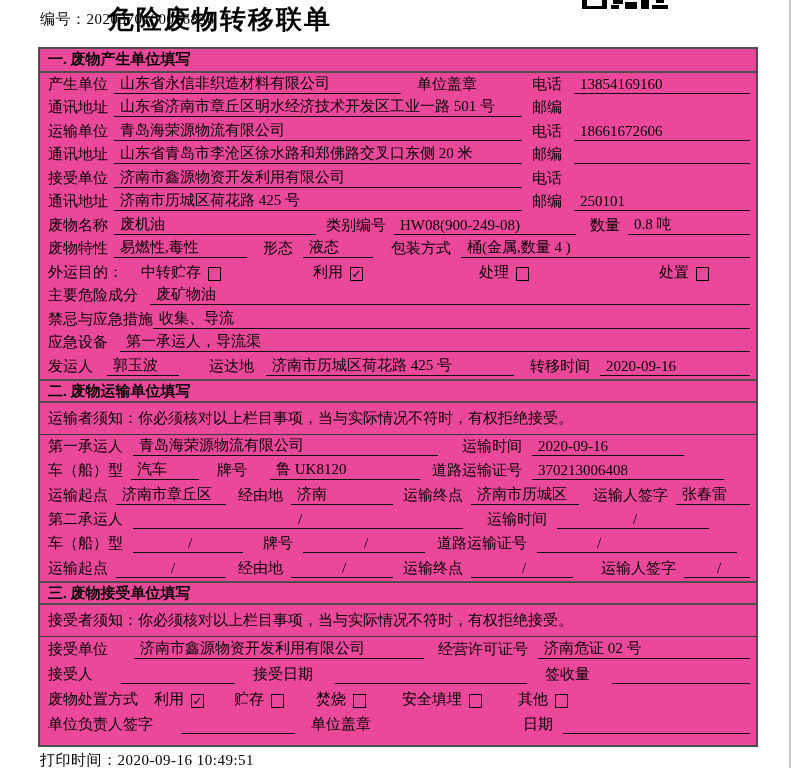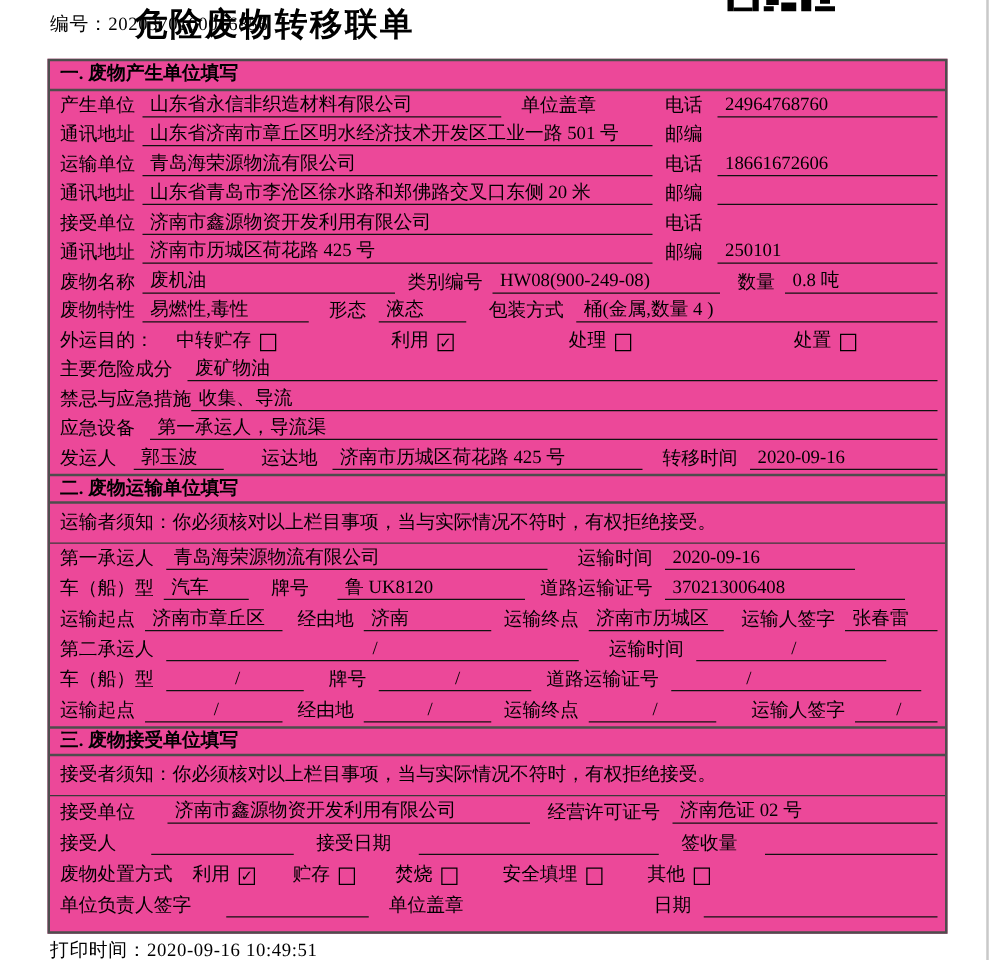--- a/index.html
+++ b/index.html
@@ -65,21 +65,21 @@
 
   <div class="band">一. 废物产生单位填写</div>
   <div class="s1">
 
     <div class="r">
       <span class="l">产生单位</span>
       <span class="f" style="width:287px;margin-left:6px">山东省永信非织造材料有限公司</span>
       <span class="l" style="margin-left:16px">单位盖章</span>
       <span class="rg">
         <span class="l">电话</span>
-        <span class="f">24964768760</span>
+        <span class="f">13854169160</span>
       </span>
     </div>
 
     <div class="r">
       <span class="l">通讯地址</span>
       <span class="f grow" style="margin-left:6px;margin-right:10px">山东省济南市章丘区明水经济技术开发区工业一路 501 号</span>
       <span class="rg">
         <span class="l">邮编</span>
       </span>
     </div>
@@ -140,21 +140,21 @@
     <div class="r">
       <span class="l">外运目的：</span>
       <span class="opt" style="margin-left:18px">
         <span class="l">中转贮存</span>
         <span class="cb"></span>
       </span>
       <span class="opt" style="margin-left:92px">
         <span class="l">利用</span>
         <span class="cb">✓</span>
       </span>
-      <span class="opt" style="margin-left:92px">
+      <span class="opt" style="margin-left:116px">
         <span class="l">处理</span>
         <span class="cb"></span>
       </span>
       <span class="opt" style="margin-left:130px">
         <span class="l">处置</span>
         <span class="cb"></span>
       </span>
     </div>
 
     <div class="r">

